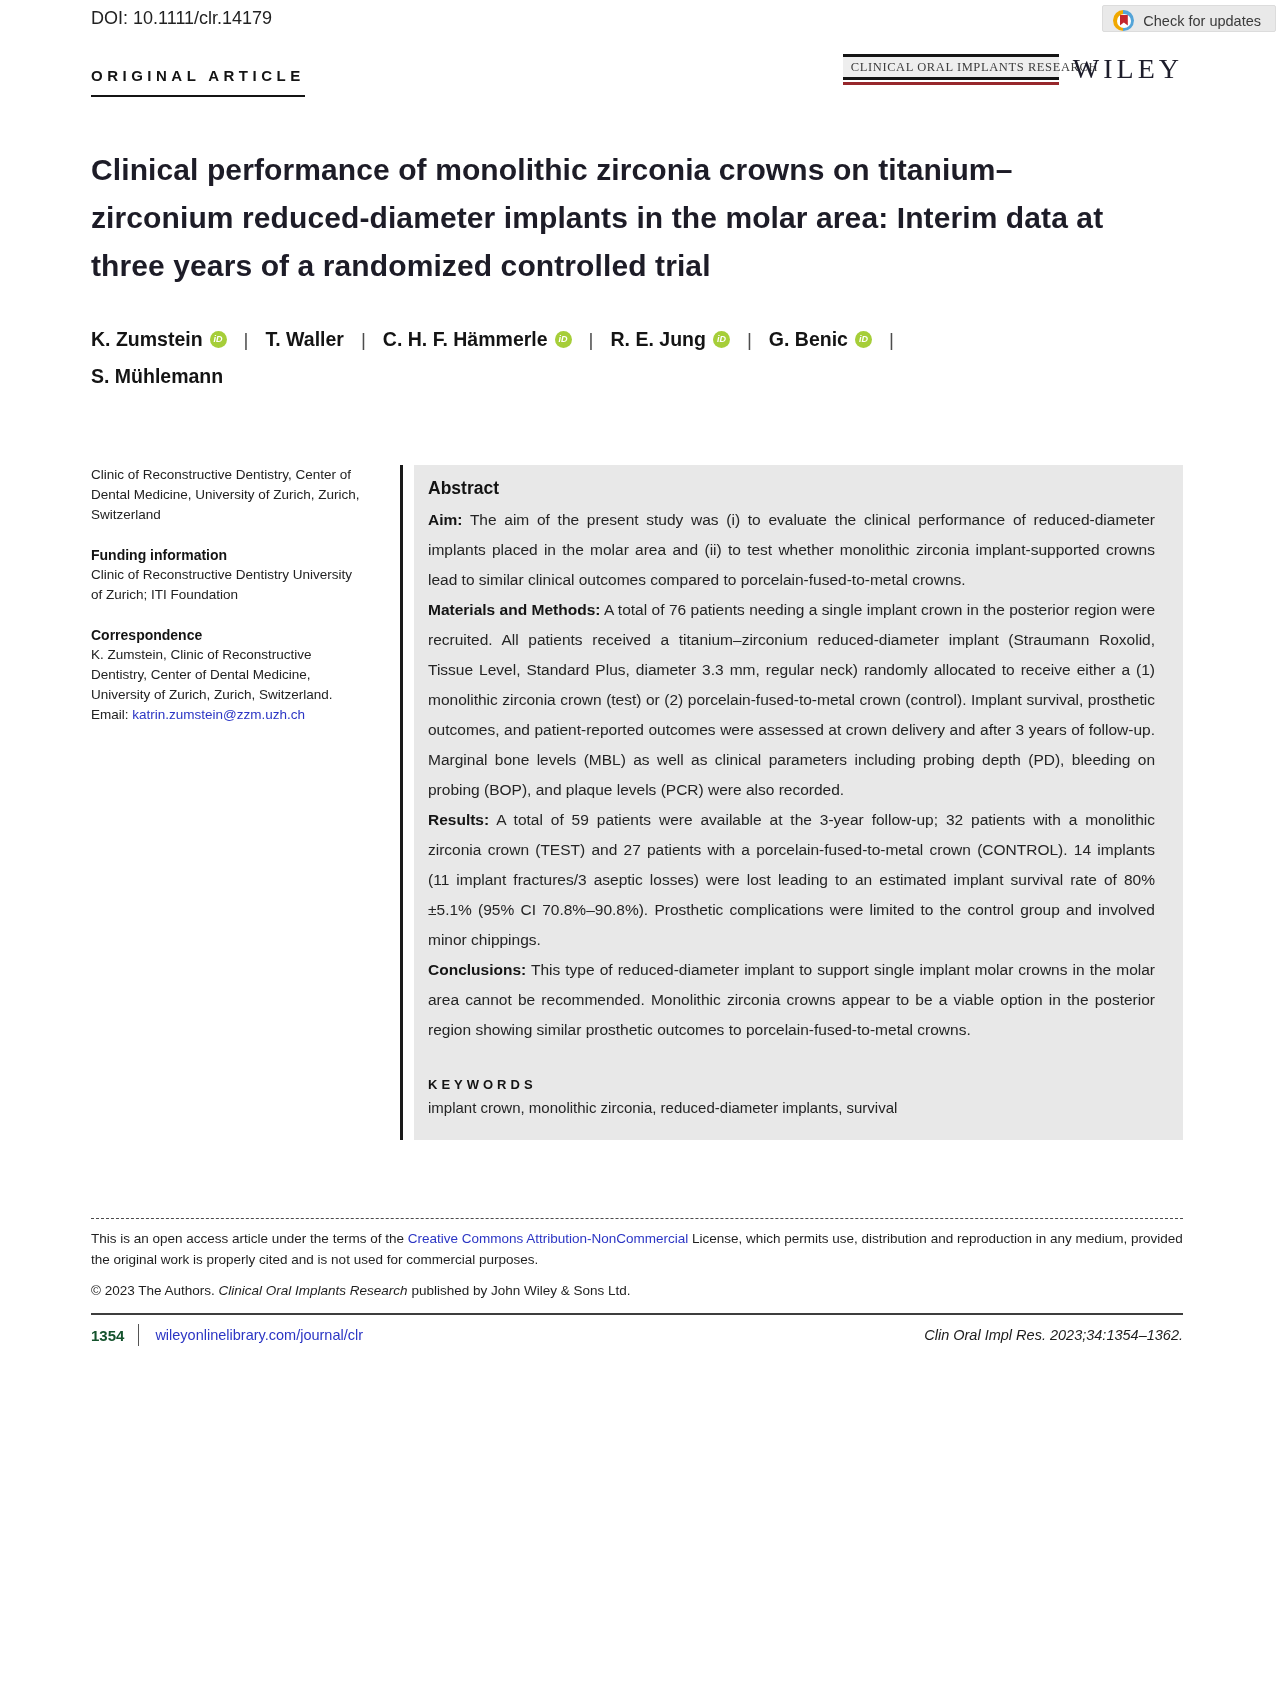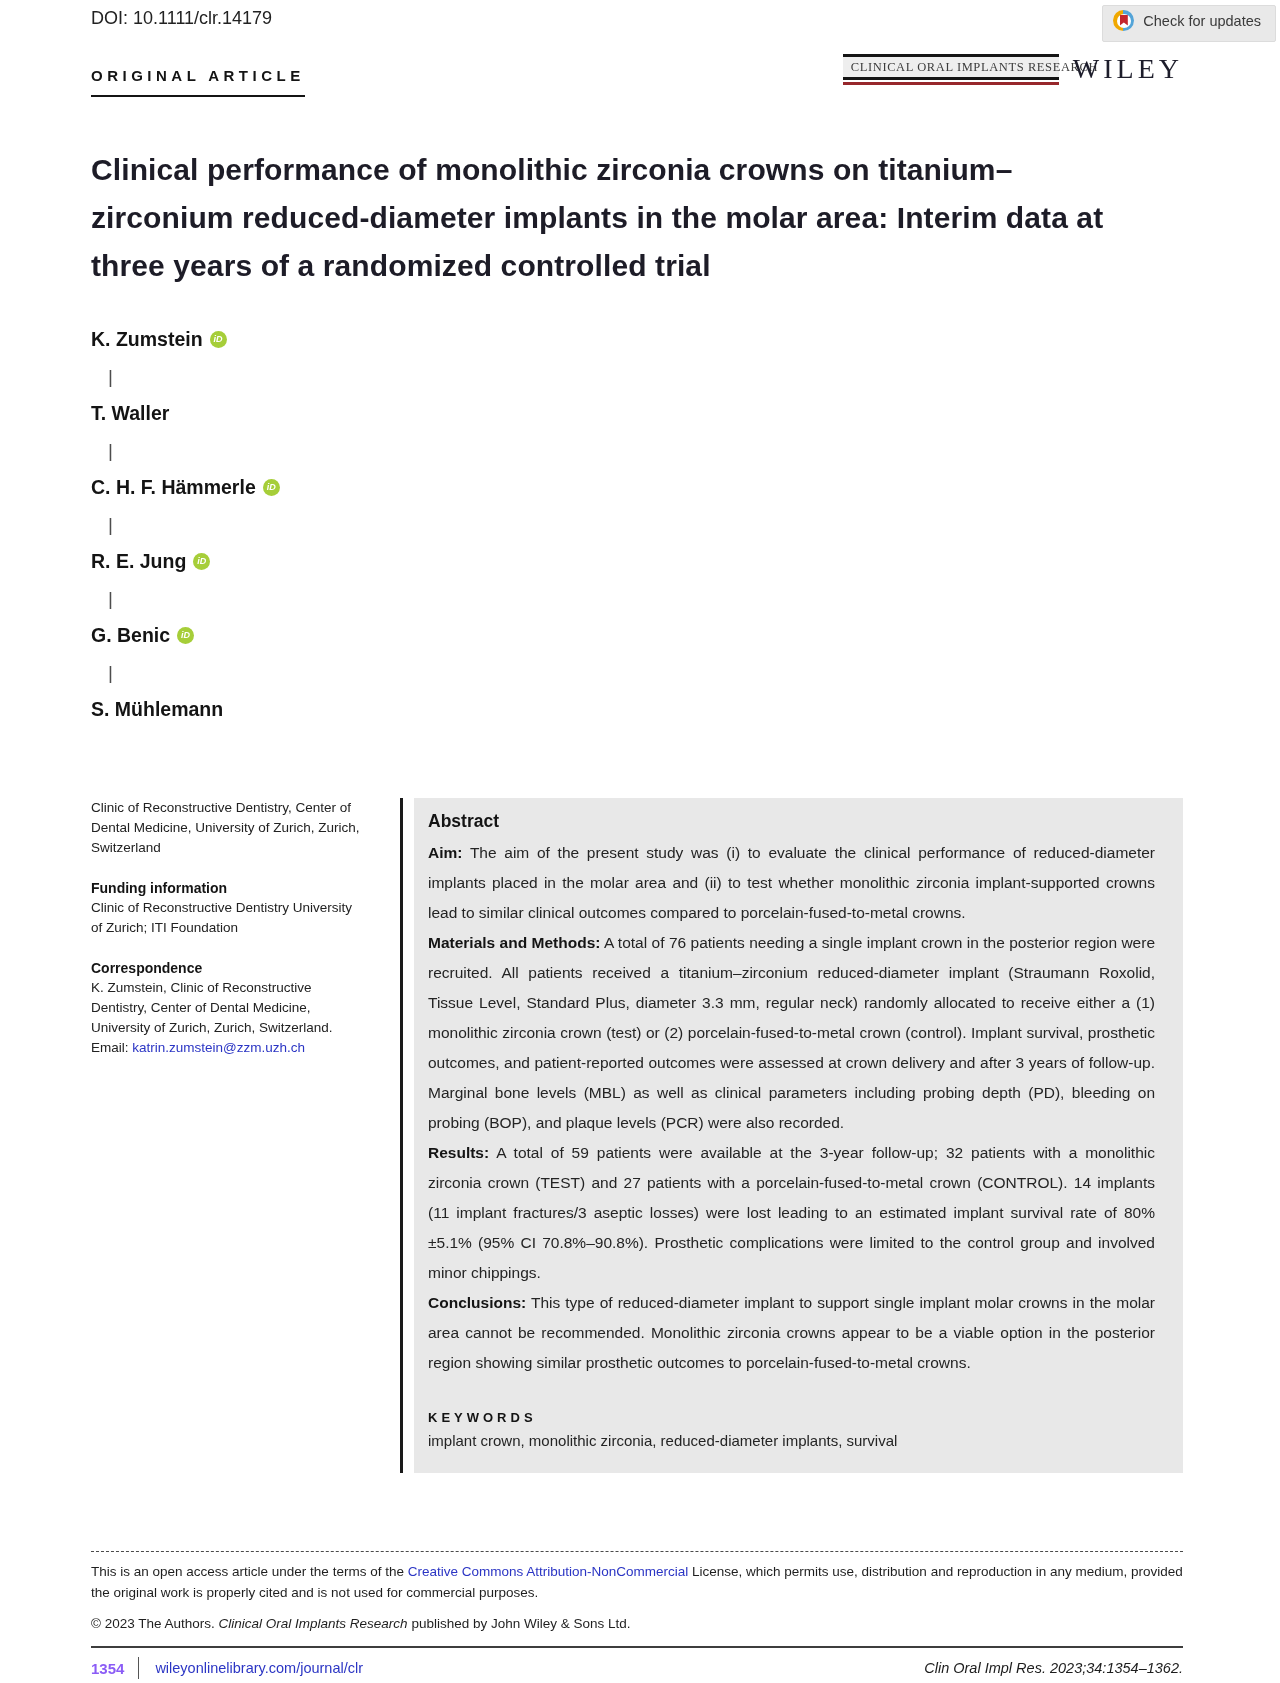--- a/index.html
+++ b/index.html
@@ -12,21 +12,21 @@
     position:relative;
     overflow:hidden;
   }
   .inner { width:1092px; margin-left:91px; position:relative; }
 
   
   .check-badge{
     position:absolute; top:5px; right:4px;
     display:flex; align-items:center; gap:9px;
     background:#e9e9e9; border:1px solid #dcdcdc; border-radius:2px;
-    padding:4px 14px 10px 10px; font-size:14.5px; color:#3a3a3a;
+    padding:4px 14px 0 10px; font-size:14.5px; color:#3a3a3a;
   }
   .cm-circle{
     width:21px; height:21px; border-radius:50%;
     background:linear-gradient(90deg,#f0a800 50%, #53a4d8 50%);
     display:flex; align-items:center; justify-content:center;
   }
   .cm-inner{
     width:14px; height:14px; border-radius:50%; background:#ffffff;
     display:flex; align-items:flex-start; justify-content:center;
   }
@@ -65,21 +65,21 @@
     color:#1d1d2b;
   }
 
   
   .title{
     margin-top:49px; max-width:1050px;
     font-size:30px; line-height:48px; font-weight:bold; color:#1d1c27;
     letter-spacing:0.1px;
   }
   .authors{ margin-top:31px; font-size:19.5px; font-weight:bold; color:#141414; line-height:37px; }
-  .author-line{ display:flex; align-items:flex-start; flex-wrap:wrap;flex-direction:column; }
+  .author-line{ display:flex; align-items:flex-start; flex-wrap:wrap; }
   .author{ display:inline-flex; align-items:center; gap:7px; }
   .orcid{
     width:17px; height:17px; border-radius:50%; background:#a6ce39;
     color:#ffffff; font-size:9px; font-weight:bold; font-style:italic;
     display:inline-flex; align-items:center; justify-content:center;
   }
   .author-sep{ font-weight:300; color:#4d4d4d; margin:0 17px; font-size:19px; }
 
   
   .columns{ display:flex; margin-top:70px; }
@@ -105,21 +105,21 @@
     font-size:13.5px; line-height:21px; color:#1f1f1f;
   }
   .footnote .copyright{ margin-top:10px; }
   .italic{ font-style:italic; }
 
   
   .footer-rule{ margin-top:12px; border-top:2px solid #3d3d3d; }
   .footer-row{
     margin-top:9px; display:flex; align-items:center; font-size:14.5px;
   }
-  .page-num{ font-weight:bold; color:#8b5cf6; font-size:15px; padding-right:14px; }
+  .page-num{ font-weight:bold; color:#14532d; font-size:15px; padding-right:14px; }
   .footer-vsep{ width:1px; height:22px; background:#555; margin-right:16px; }
   .citation{ margin-left:auto; font-style:italic; color:#1c1c1c; }
 </style>
 </head>
 <body>
 
 <div class="check-badge">
   <span class="cm-circle">
     <span class="cm-inner">
         <span class="cm-bookmark"></span>

